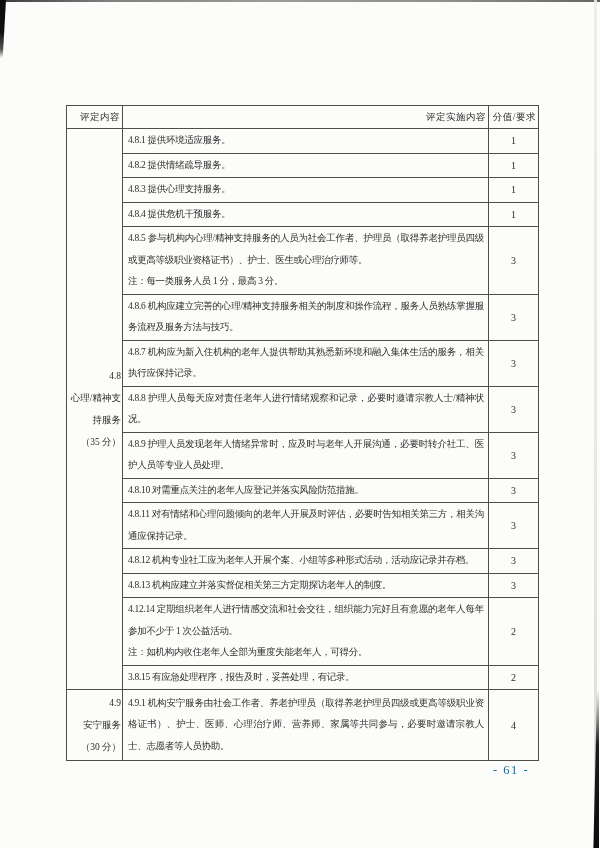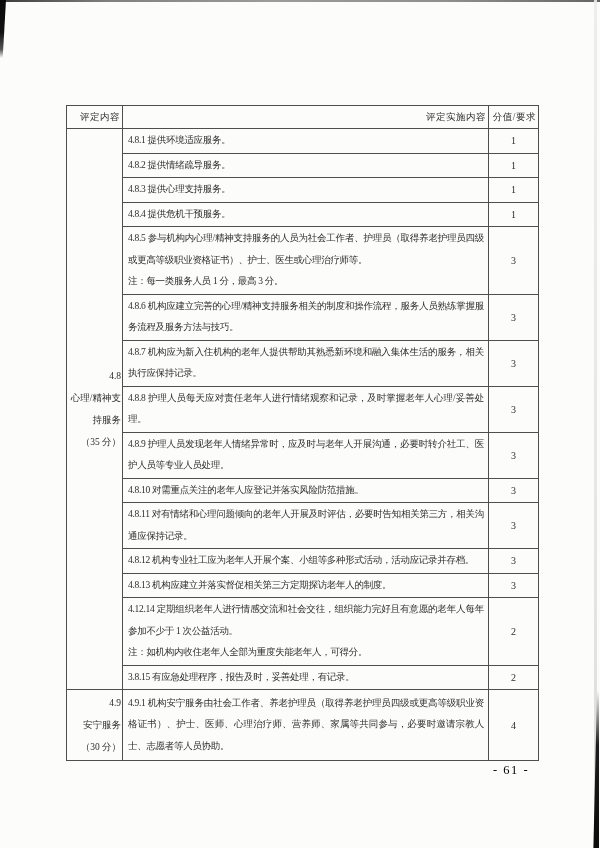--- a/index.html
+++ b/index.html
@@ -79,21 +79,21 @@
     text-align: center;
     vertical-align: middle;
     font-size: 10px;
   }
 
   .page-number {
     position: absolute;
     left: 493px; top: 763px;
     font-size: 12.5px;
     letter-spacing: 1.5px;
-    color: #000000;
+    color: #0369a1;
   }
 </style>
 </head>
 <body>
 
 <div class="scan-top-edge"></div>
 <div class="scan-corner-mark"></div>
 <div class="scan-right-band"></div>
 <div class="scan-bottom-right-mark"></div>
 
@@ -137,21 +137,21 @@
       </tr>
       <tr>
         <td class="content-cell">4.8.6 机构应建立完善的心理/精神支持服务相关的制度和操作流程，服务人员熟练掌握服务流程及服务方法与技巧。</td>
         <td class="score-cell">3</td>
       </tr>
       <tr>
         <td class="content-cell">4.8.7 机构应为新入住机构的老年人提供帮助其熟悉新环境和融入集体生活的服务，相关执行应保持记录。</td>
         <td class="score-cell">3</td>
       </tr>
       <tr>
-        <td class="content-cell">4.8.8 护理人员每天应对责任老年人进行情绪观察和记录，及时掌握老年人心理/妥善处理。</td>
+        <td class="content-cell">4.8.8 护理人员每天应对责任老年人进行情绪观察和记录，必要时邀请宗教人士/精神状况。</td>
         <td class="score-cell">3</td>
       </tr>
       <tr>
         <td class="content-cell">4.8.9 护理人员发现老年人情绪异常时，应及时与老年人开展沟通，必要时转介社工、医护人员等专业人员处理。</td>
         <td class="score-cell">3</td>
       </tr>
       <tr>
         <td class="content-cell">4.8.10 对需重点关注的老年人应登记并落实风险防范措施。</td>
         <td class="score-cell">3</td>
       </tr>

